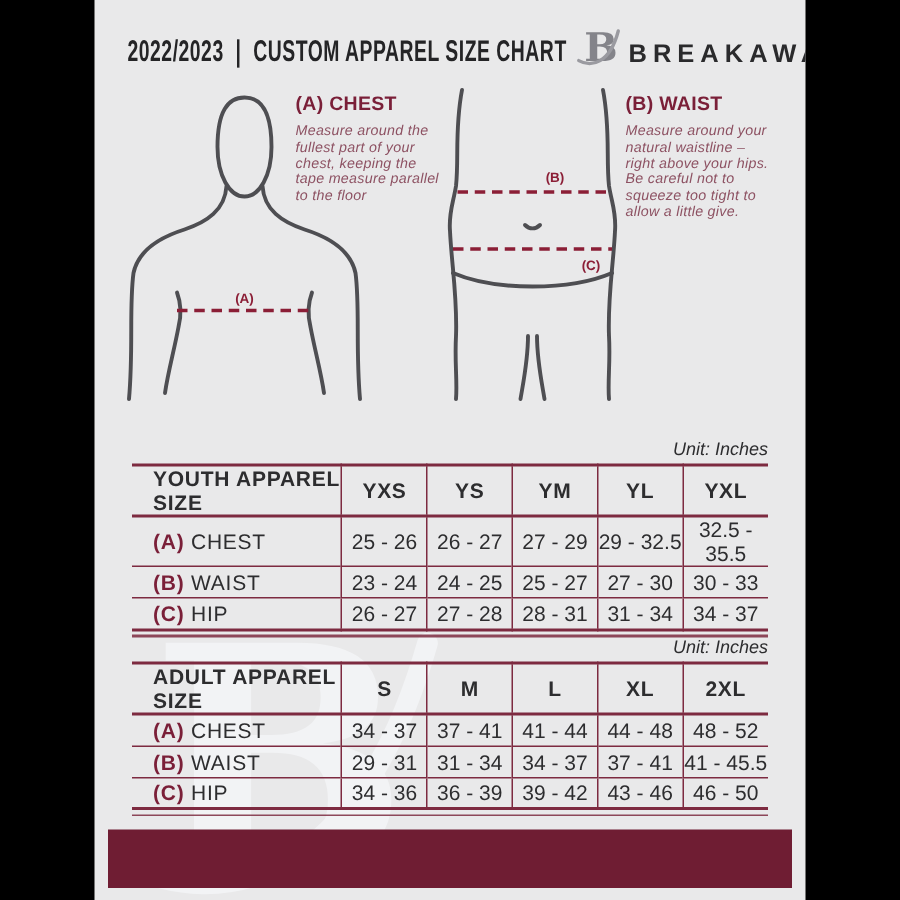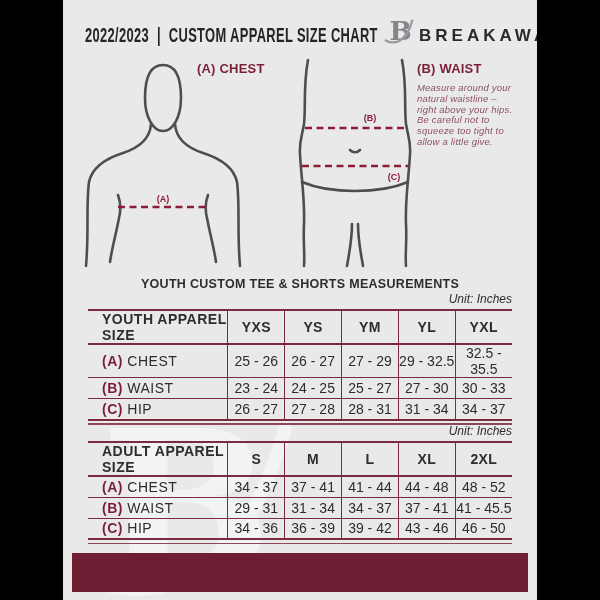--- a/index.html
+++ b/index.html
@@ -96,32 +96,36 @@
       <path d="M57,166 C57,182 54,196 52,208"></path>
       <path d="M63,166 C63,182 66,196 68,208"></path>
       <line class="dash" x1="10" y1="70" x2="110" y2="70" stroke="#8b1e36" stroke-width="2.4" stroke-dasharray="7 4.5"></line>
       <line class="dash" x1="7" y1="108" x2="113" y2="108" stroke="#8b1e36" stroke-width="2.4" stroke-dasharray="7 4.5"></line>
       <text x="75" y="63" text-anchor="middle">(B)</text>
       <text x="99" y="122" text-anchor="middle">(C)</text>
     </svg>
 
     <div class="instr" style="left:134px;top:61px;width:130px;">
       <h3>(A) CHEST</h3>
+      <p>Measure around the
+fullest part of your
+chest, keeping the
+tape measure parallel
+to the floor</p>
     </div>
     <div class="instr" style="left:354px;top:61px;width:120px;">
       <h3>(B) WAIST</h3>
       <p>Measure around your
 natural waistline –
 right above your hips.
 Be careful not to
 squeeze too tight to
 allow a little give.</p>
     </div>
 
-    <div class="sec-title" style="top:277px;">YOUTH CUSTOM TEE &amp; SHORTS MEASUREMENTS</div>
     <div class="sec-unit" style="top:292px;">Unit: Inches</div>
     <div class="table-wrap" style="top:309px;">
       <table>
         <thead>
           <tr>
             <th class="label-col">YOUTH APPAREL SIZE</th>
             <th>YXS</th>
             <th>YS</th>
             <th>YM</th>
             <th>YL</th>

